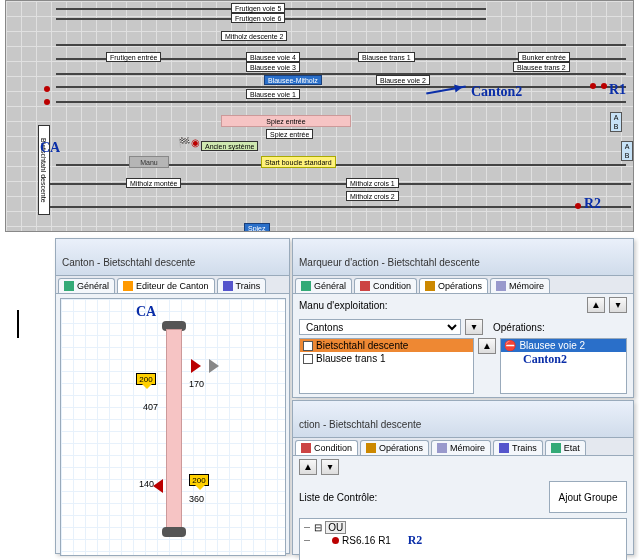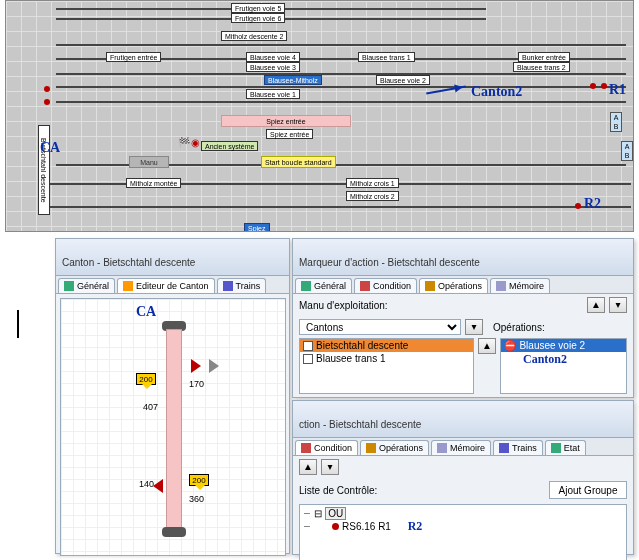--- a/index.html
+++ b/index.html
@@ -280,21 +280,21 @@
         <span>Etat</span>
       </div>
   </div>
   <div class="form-row">
     <div class="btn">▲</div>
     <div class="btn">▾</div>
   </div>
   <div class="form-row">
     <label>Liste de Contrôle:</label>
     <span style="flex:1"></span>
-    <button class="combo" style="width:78px;height:18px;">Ajout Groupe</button>
+    <button class="combo" style="width:78px;height:32px;">Ajout Groupe</button>
   </div>
   <div class="tree">
     <div class="node">⊟ <span style="border:1px solid #888;padding:0 2px;background:#eee;">OU</span></div>
     <div class="node" style="padding-left:30px;"><span class="bullet-red"></span><span>RS6.16 R1</span>
       <span class="annot" style="position:static;margin-left:14px;font-size:12px;">R2</span>
     </div>
   </div>
 </div>
 
 </body></html>

